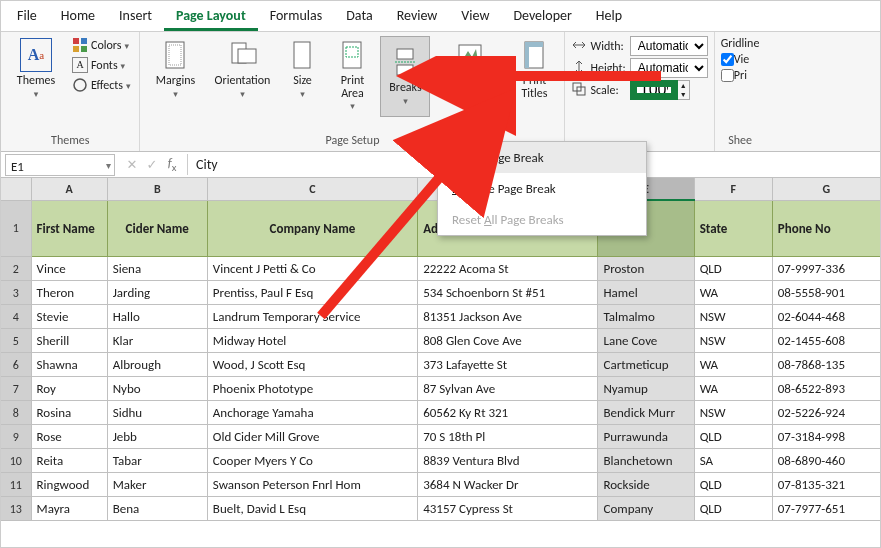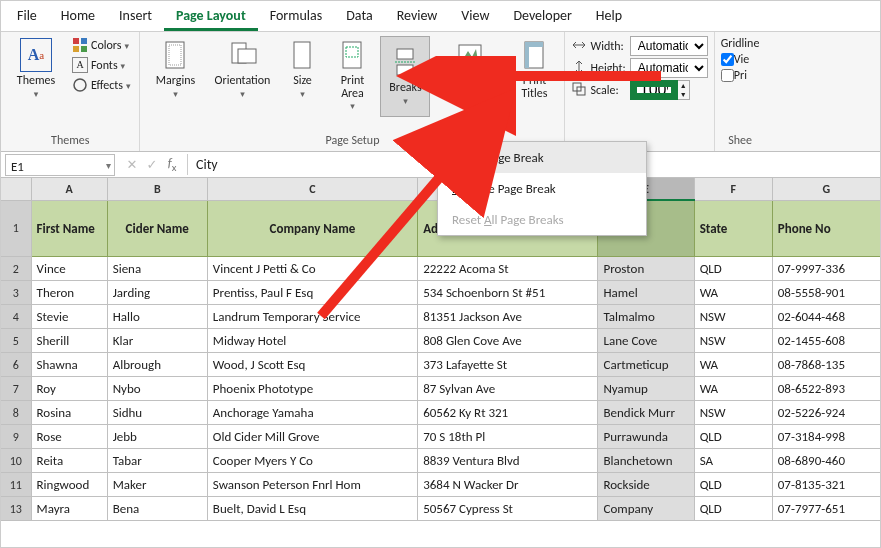--- a/index.html
+++ b/index.html
@@ -388,21 +388,21 @@
           <td class="datacell">3684 N Wacker Dr</td>
           <td class="datacell sel-col-cell">Rockside</td>
           <td class="datacell">QLD</td>
           <td class="datacell">07-8135-321</td>
         </tr>
         <tr>
           <td class="rowhdr selside">13</td>
           <td class="datacell">Mayra</td>
           <td class="datacell">Bena</td>
           <td class="datacell">Buelt, David L Esq</td>
-          <td class="datacell">50567 Cypress St</td>
+          <td class="datacell">43157 Cypress St</td>
           <td class="datacell sel-col-cell">Company</td>
           <td class="datacell">QLD</td>
           <td class="datacell">07-7977-651</td>
         </tr>
       </tbody>
     </table>
 </div>
 
 <div class="menu">
   <div class="menu-item hover"><span class="mn">I</span><span id="m1rest">nsert Page Break</span></div>

